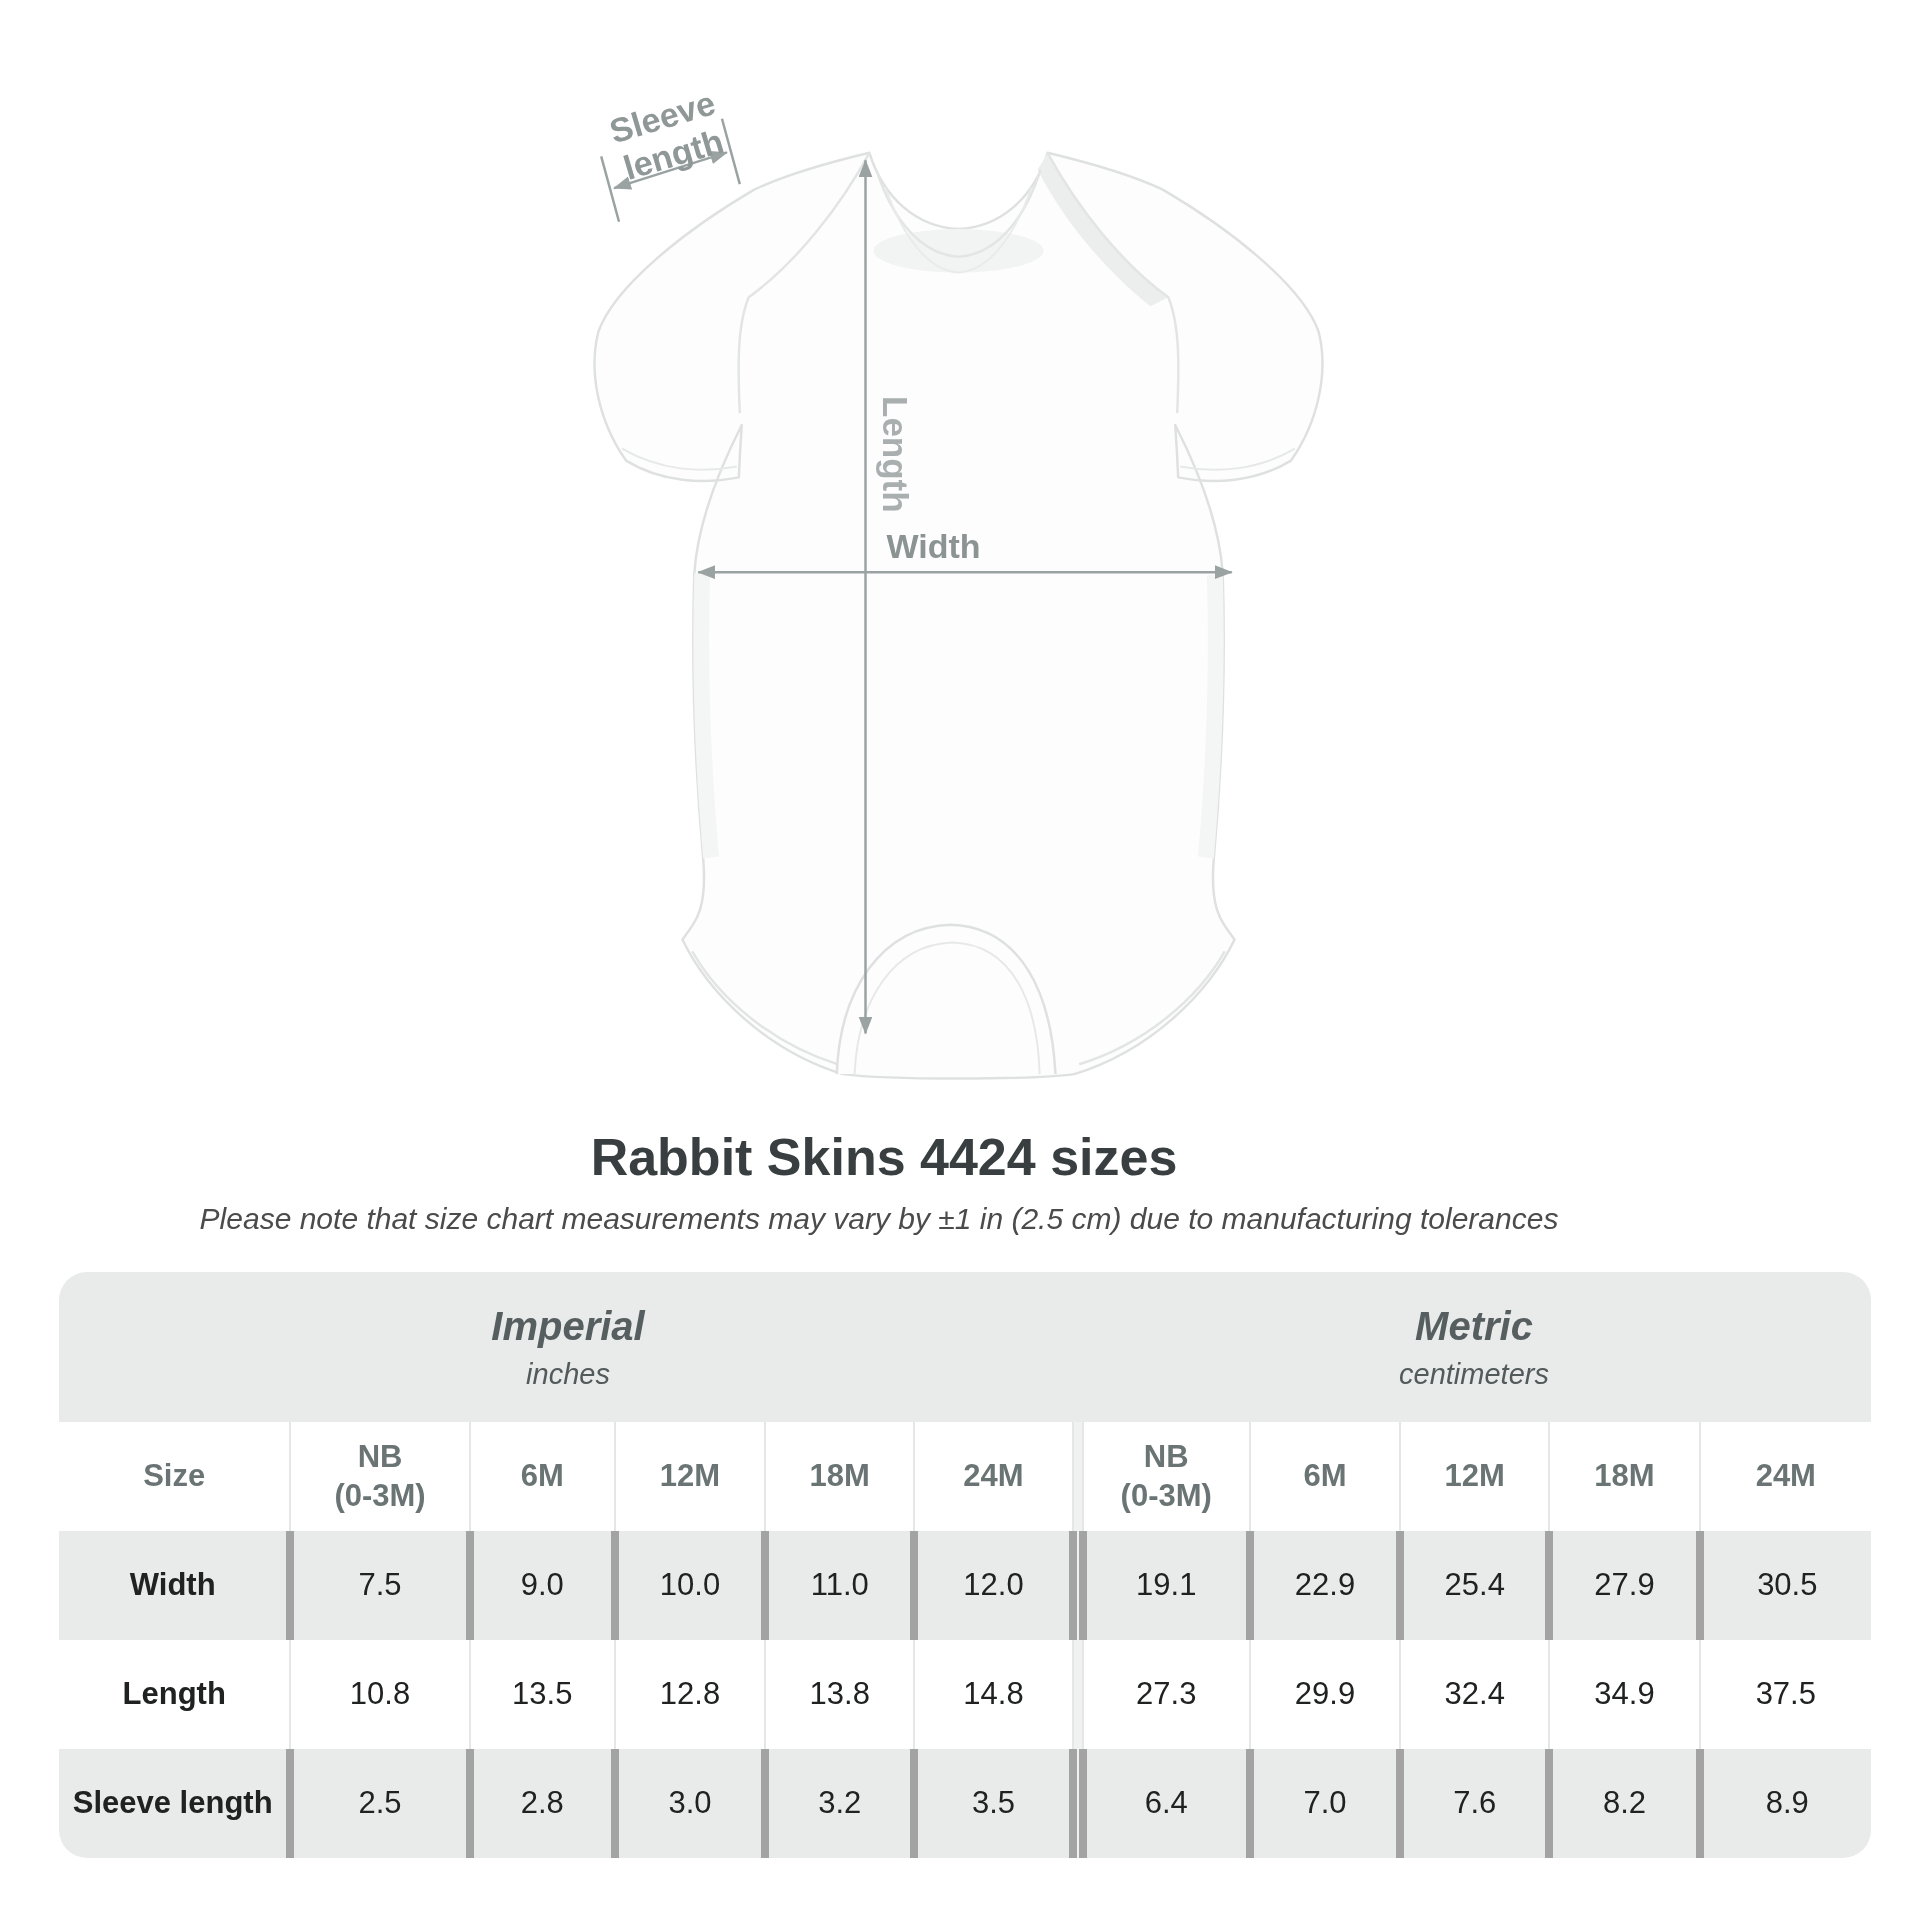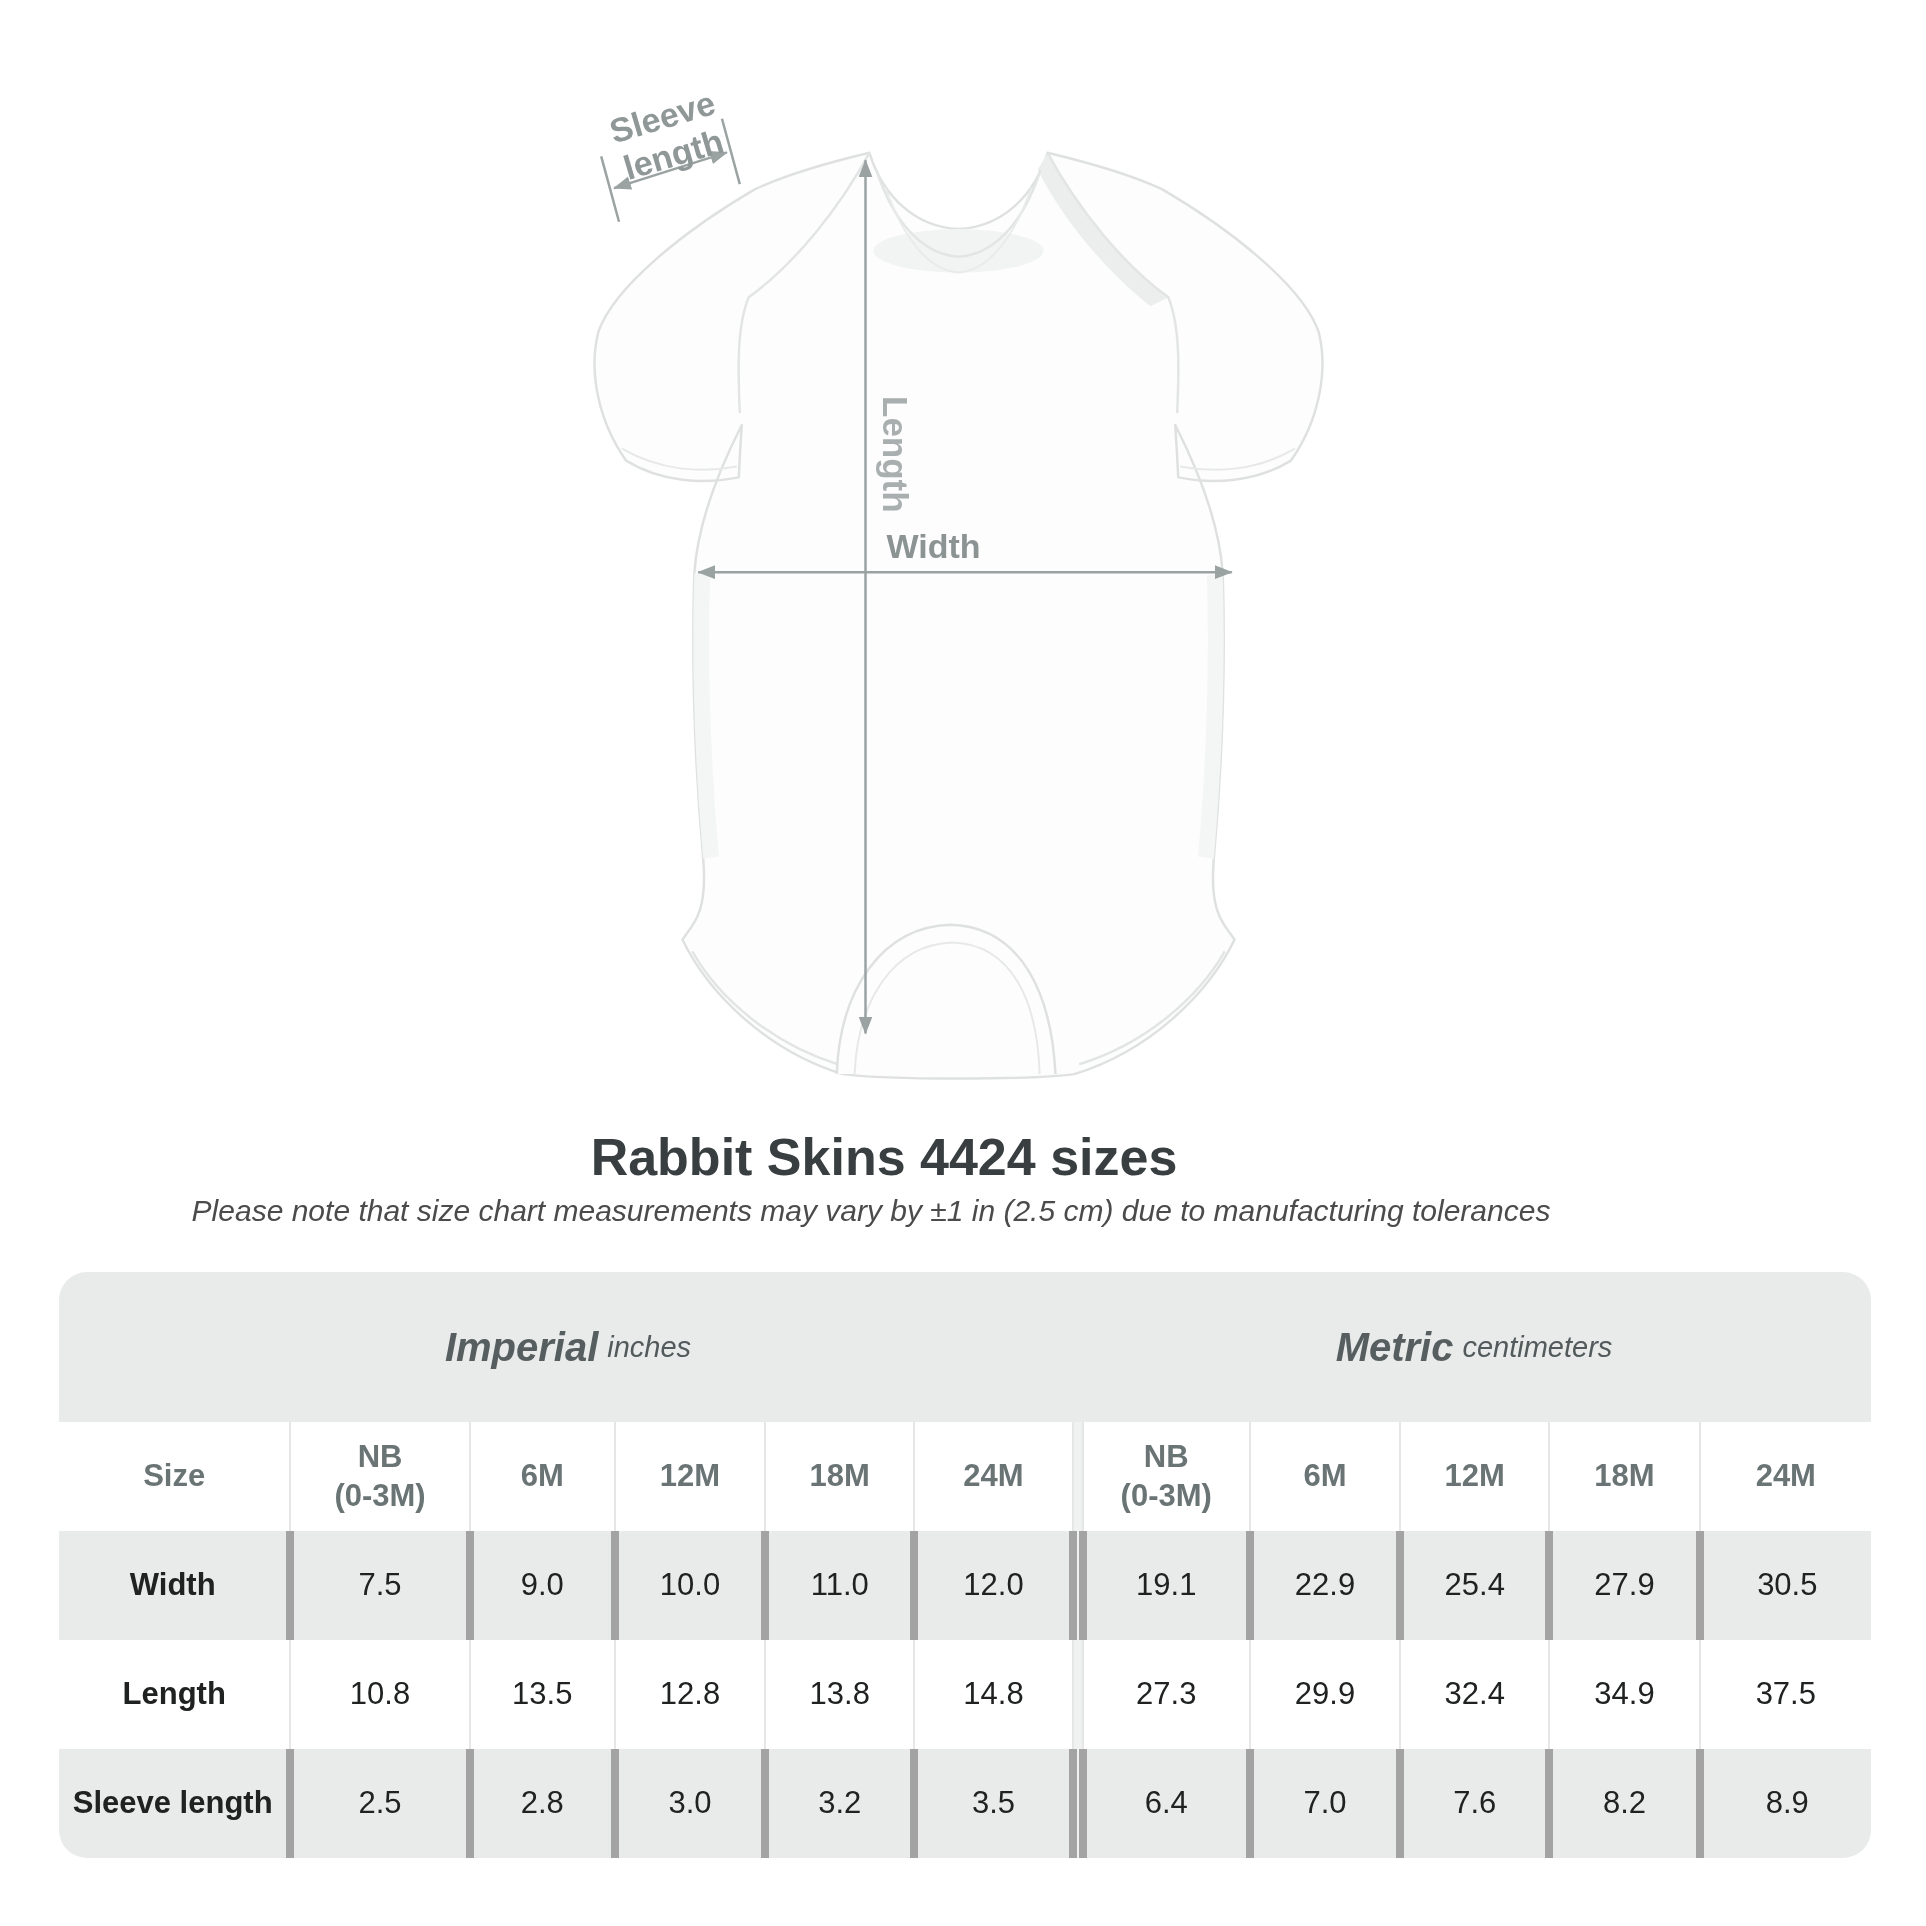--- a/index.html
+++ b/index.html
@@ -11,27 +11,27 @@
   .onesie-svg{position:absolute;left:590px;top:136px;width:737px;height:948px;}
   .arrows-svg{position:absolute;left:0;top:0;width:1927px;height:1272px;pointer-events:none;}
   .dim-label{position:absolute;font-weight:bold;color:#8f9797;}
   .dim-label.sleeve{left:564px;top:97px;width:208px;font-size:34px;text-align:center;transform:rotate(-16.5deg);}
   .dim-label.length{left:875px;top:396px;font-size:35px;color:#a9afaf;writing-mode:vertical-rl;}
   .dim-label.width{left:859px;top:527px;width:149px;font-size:34px;text-align:center;color:#8c9393;}
 
   
   .chart-title{position:absolute;left:0;top:1127px;width:1768px;margin:0;text-align:center;
     font-size:52px;font-weight:bold;color:#393f40;}
-  .chart-subtitle{position:absolute;left:0;top:1194px;width:1742px;margin:0;text-align:center;
+  .chart-subtitle{position:absolute;left:0;top:1194px;width:1742px;margin:8px;text-align:center;
     font-size:30px;font-style:italic;color:#4b4b4b;}
 
   
   .size-table{position:absolute;left:59px;top:1272px;width:1812px;}
   .band{display:flex;height:150px;background:#e9eaea;border-radius:28px 28px 0 0;}
-  .band-half{display:flex;flex-direction:row;align-items:center;justify-content:center;gap:9px;}
+  .band-half{display:flex;flex-direction:column;align-items:center;justify-content:center;gap:9px;}
   .band-half.imperial{width:1018px;}
   .band-half.metric{width:794px;}
   .band-title{font-size:40px;font-weight:bold;font-style:italic;color:#565e5f;}
   .band-unit{font-size:29px;font-style:italic;color:#525a5b;}
 
   table.sizes{border-collapse:collapse;table-layout:fixed;width:1812px;}
   table.sizes td{height:109px;text-align:center;vertical-align:middle;padding:0;
     font-size:31px;color:#202222;line-height:1.25;}
   tr.white td{background:#ffffff;}
   tr.gray td{background:#e9eaea;}

